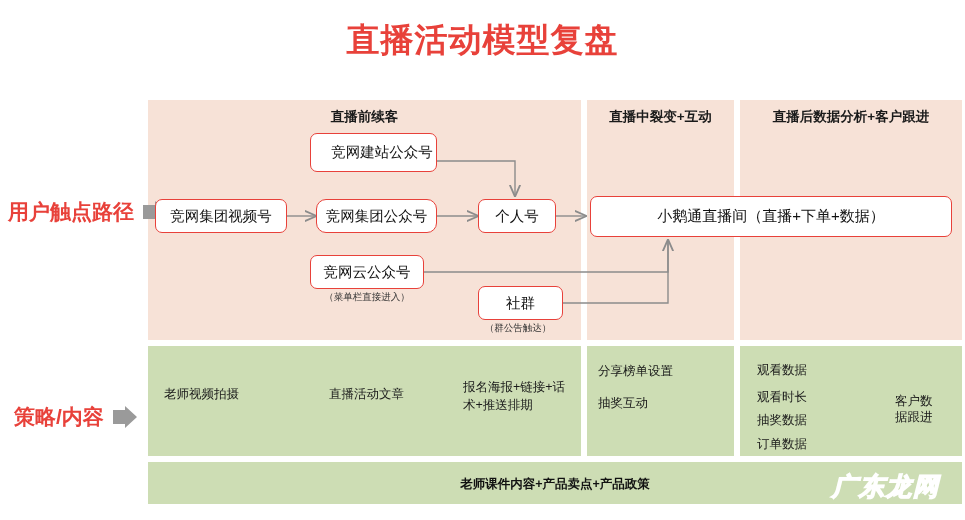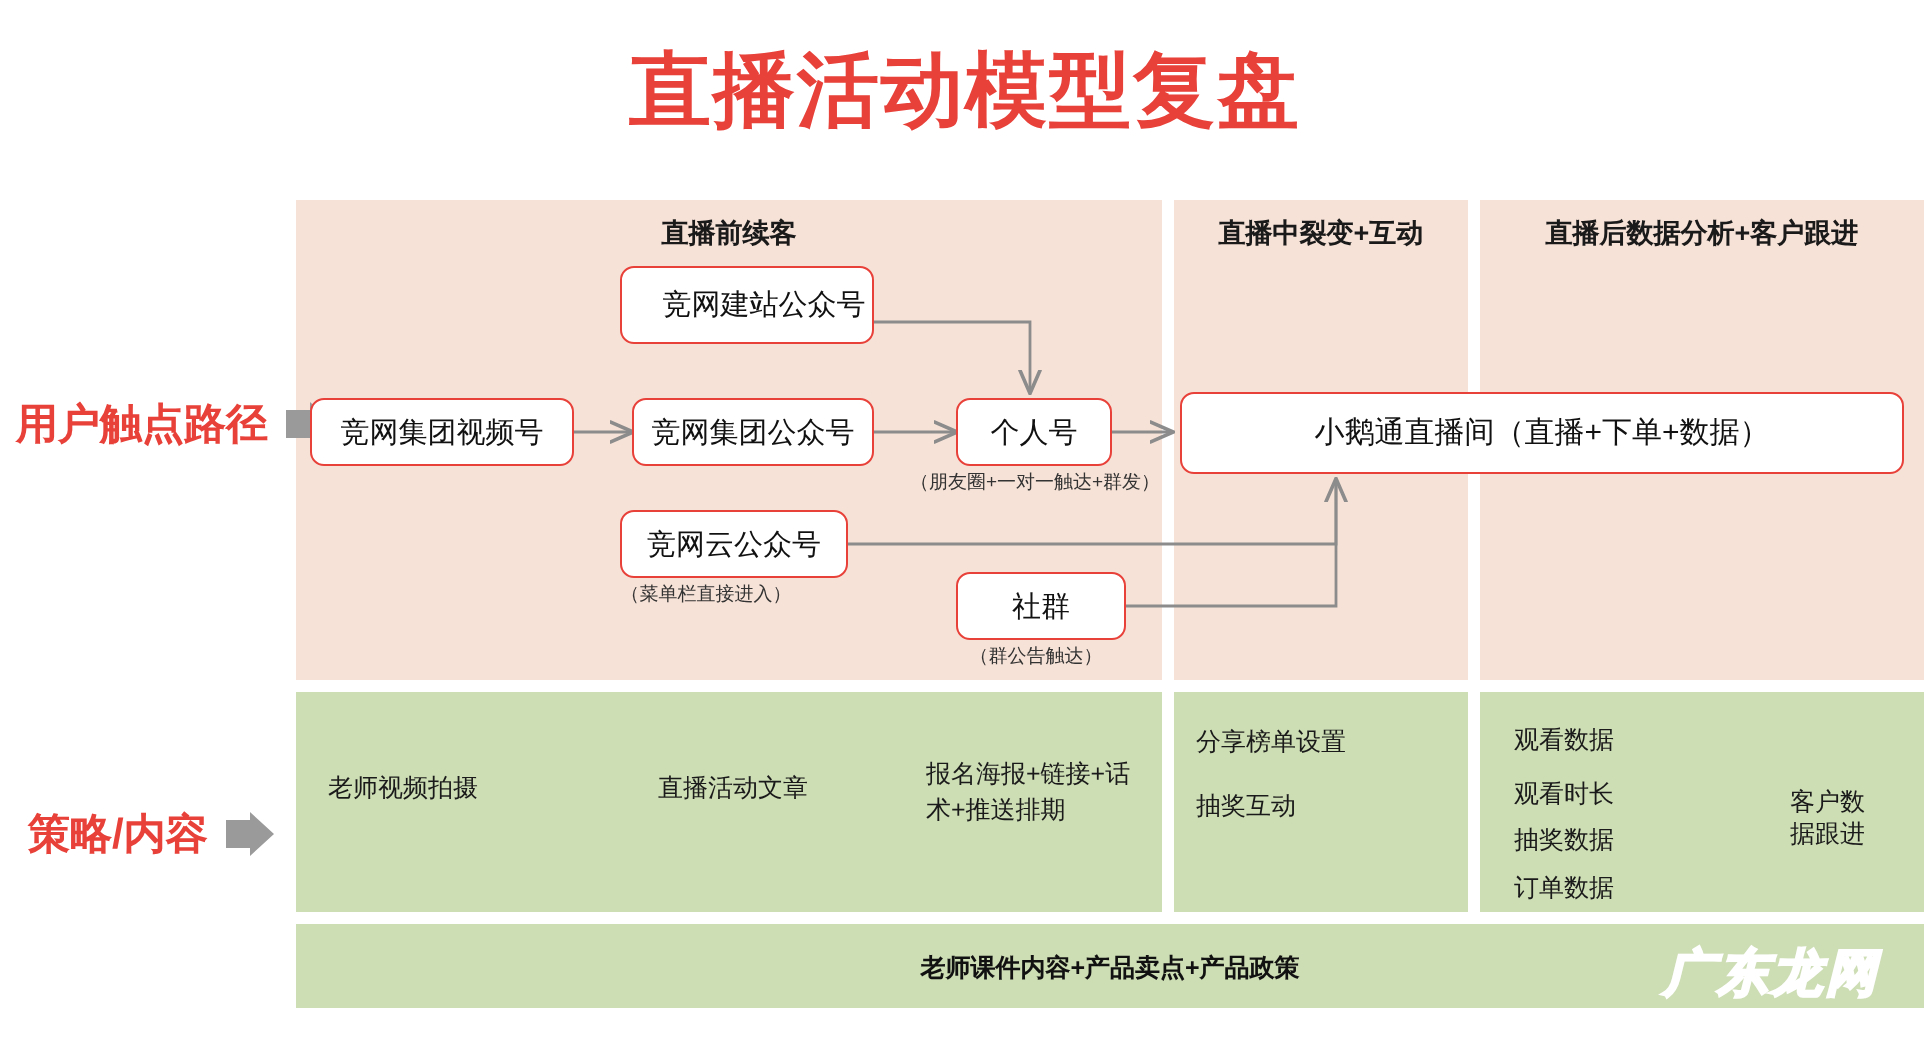--- a/index.html
+++ b/index.html
@@ -18,21 +18,21 @@
     overflow: hidden;
   }
 
   
   #title {
     position: absolute;
     left: 0;
     top: 18px;
     width: 965px;
     text-align: center;
-    font-size: 41px;
+    font-size: 33px;
     font-weight: bold;
     color: #e8413a;
     letter-spacing: 1px;
   }
 
   
   .row-label {
     position: absolute;
     display: flex;
     align-items: center;
@@ -185,29 +185,28 @@
 
     <line x1="556" y1="216" x2="586" y2="216" stroke="#8c8c8c" stroke-width="1.4" marker-end="url(#ah)"></line>
 
     <path d="M424,272 L668,272 L668,240" fill="none" stroke="#8c8c8c" stroke-width="1.4" marker-end="url(#ah)"></path>
 
     <path d="M557,303 L668,303 L668,240" fill="none" stroke="#8c8c8c" stroke-width="1.4"></path>
   </svg>
 
   <div class="node" style="left:155px; top:199px; width:132px; height:34px;">竞网集团视频号</div>
 
-  <div class="node" style="left:316px; top:199px; width:121px; height:34px;">竞网集团公众号</div>
+  <div class="node" style="left:316px; top:199px; width:121px; height:34px;border-radius:10px;">竞网集团公众号</div>
 
   <div class="node" style="left:310px; top:133px; width:127px; height:39px;padding-left:17px;">竞网建站公众号</div>
 
   <div class="node" style="left:310px; top:255px; width:114px; height:34px;">竞网云公众号</div>
-  <div class="caption" style="left:296px; top:291px; width:114px;">（菜单栏直接进入）</div>
+  <div class="caption" style="left:310px; top:291px; width:114px;">（菜单栏直接进入）</div>
 
   <div class="node" style="left:478px; top:199px; width:78px; height:34px;">个人号</div>
-  <div class="caption" style="left:440px; top:235px; width:155px;">（朋友圈+一对一触达+群发）</div>
 
   <div class="node" style="left:478px; top:286px; width:85px; height:34px;text-align:right;">社群</div>
   <div class="caption" style="left:462px; top:322px; width:112px;">（群公告触达）</div>
 
   <div class="node big" style="left:590px; top:196px; width:362px; height:41px;">小鹅通直播间（直播+下单+数据）</div>
 
   <div class="gtext" style="left:164px; top:385px; width:130px;">老师视频拍摄</div>
   <div class="gtext" style="left:329px; top:385px; width:130px;">直播活动文章</div>
   <div class="gtext" style="left:463px; top:378px; width:105px;">报名海报+链接+话术+推送排期</div>
 

